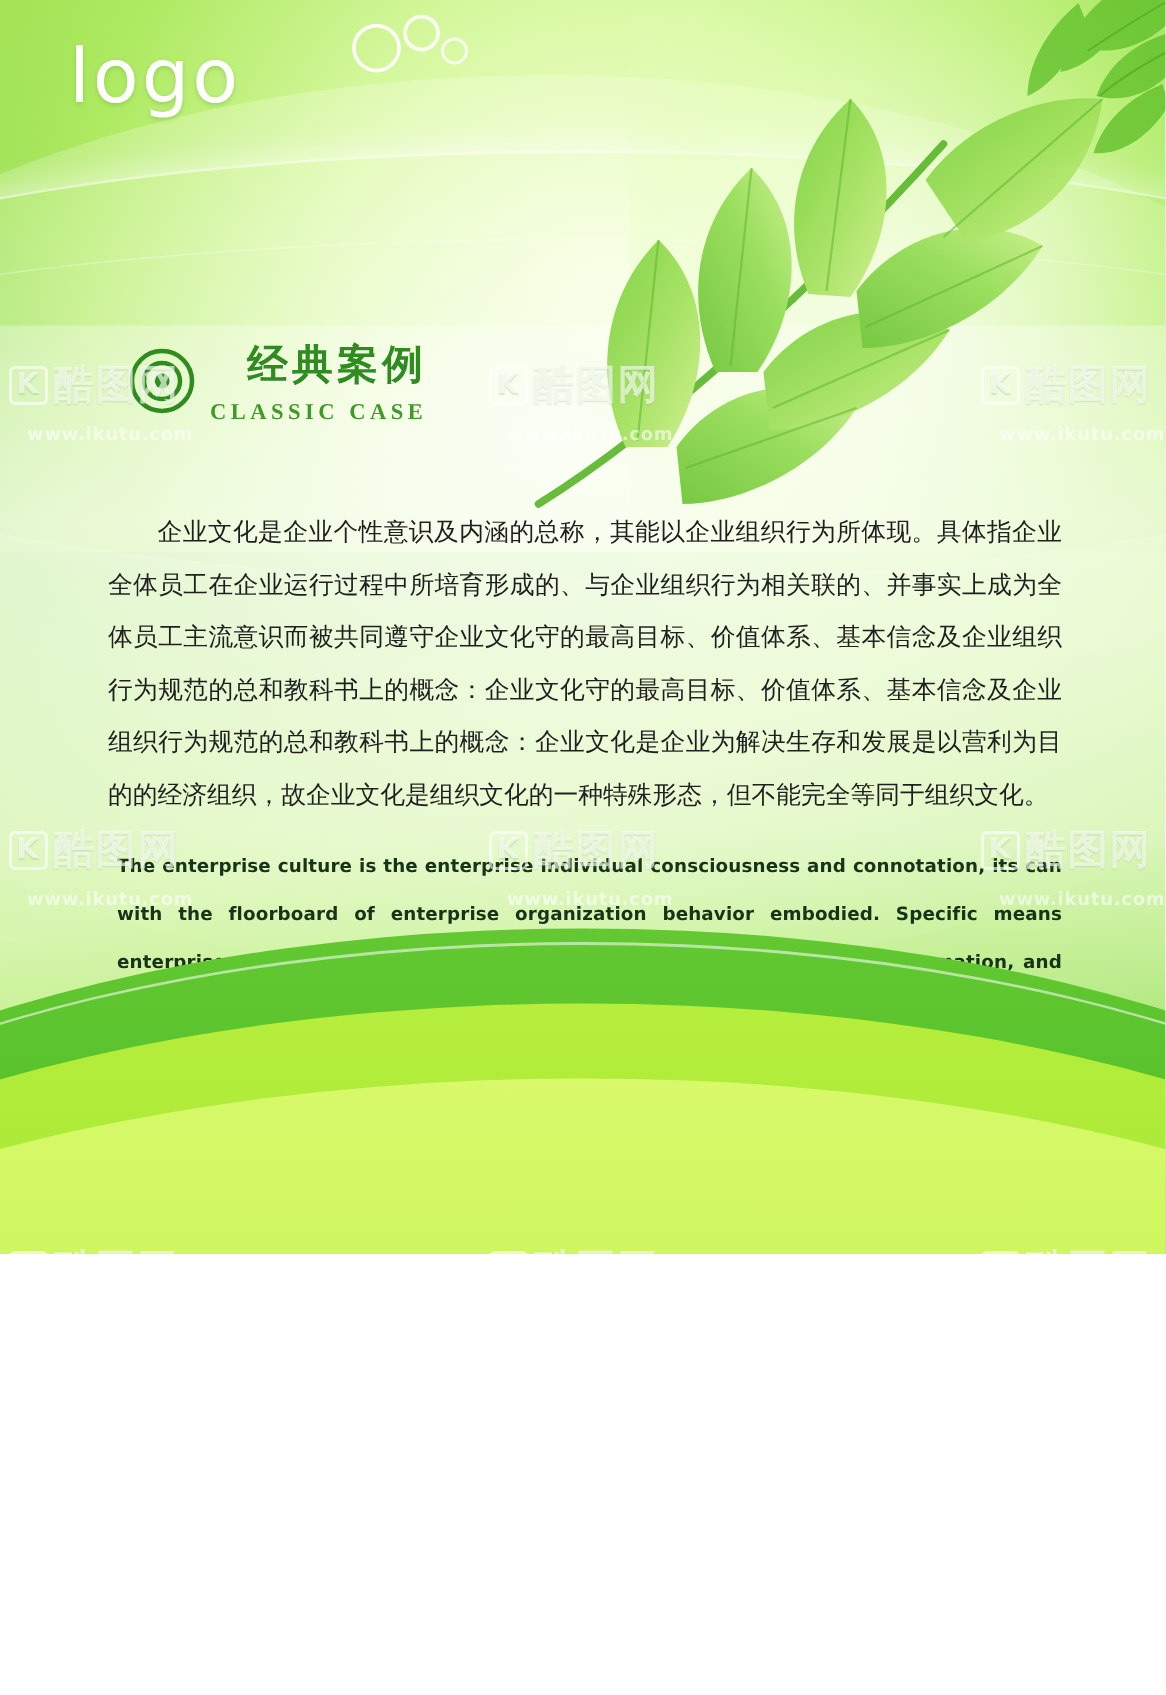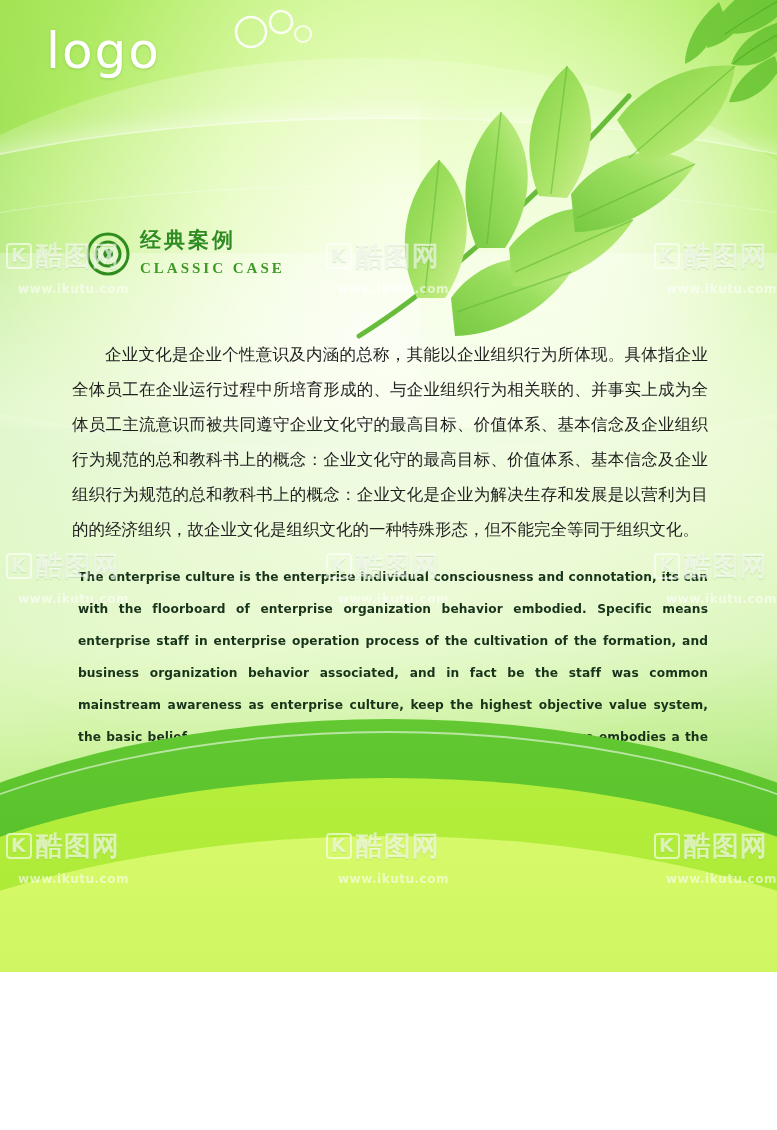--- a/index.html
+++ b/index.html
@@ -6,21 +6,21 @@
     margin: 0;
     padding: 0;
     background: #ffffff;
   }
   body {
     font-family: "Liberation Sans", sans-serif;
   }
   .poster {
     position: relative;
     width: 777px;
-    height: 972px;
+    height: 836px;
     overflow: hidden;
     background: linear-gradient(165deg, #9ede4b 0%, #7ed44a 22%, #a9e86a 45%, #bff07e 60%, #a6e85f 78%, #7fd24a 100%);
   }
 
   
   .bg-glow-top {
     position: absolute;
     left: -6%;
     top: -34%;
     width: 112%;
@@ -163,26 +163,27 @@
     width: 44px;
     height: 44px;
     margin-top: 4px;
     flex: none;
   }
   .head-text {
     margin-left: 10px;
   }
   .head-cn {
     font-family: Liberation Sans, sans-serif;
-    font-size: 21px;
+    font-size: 27px;
     font-weight: bold;
     color: #2f8d1f;
     letter-spacing: 3px;
     line-height: 1.15;
     text-shadow: 0 1px 1px rgba(255,255,255,0.6);
+    text-align: right;
   }
   .head-en {
     font-family: "Liberation Serif", serif;
     font-size: 15px;
     font-weight: bold;
     letter-spacing: 3px;
     color: #3f9a28;
     margin-top: 8px;
   }
   .head-rings {

